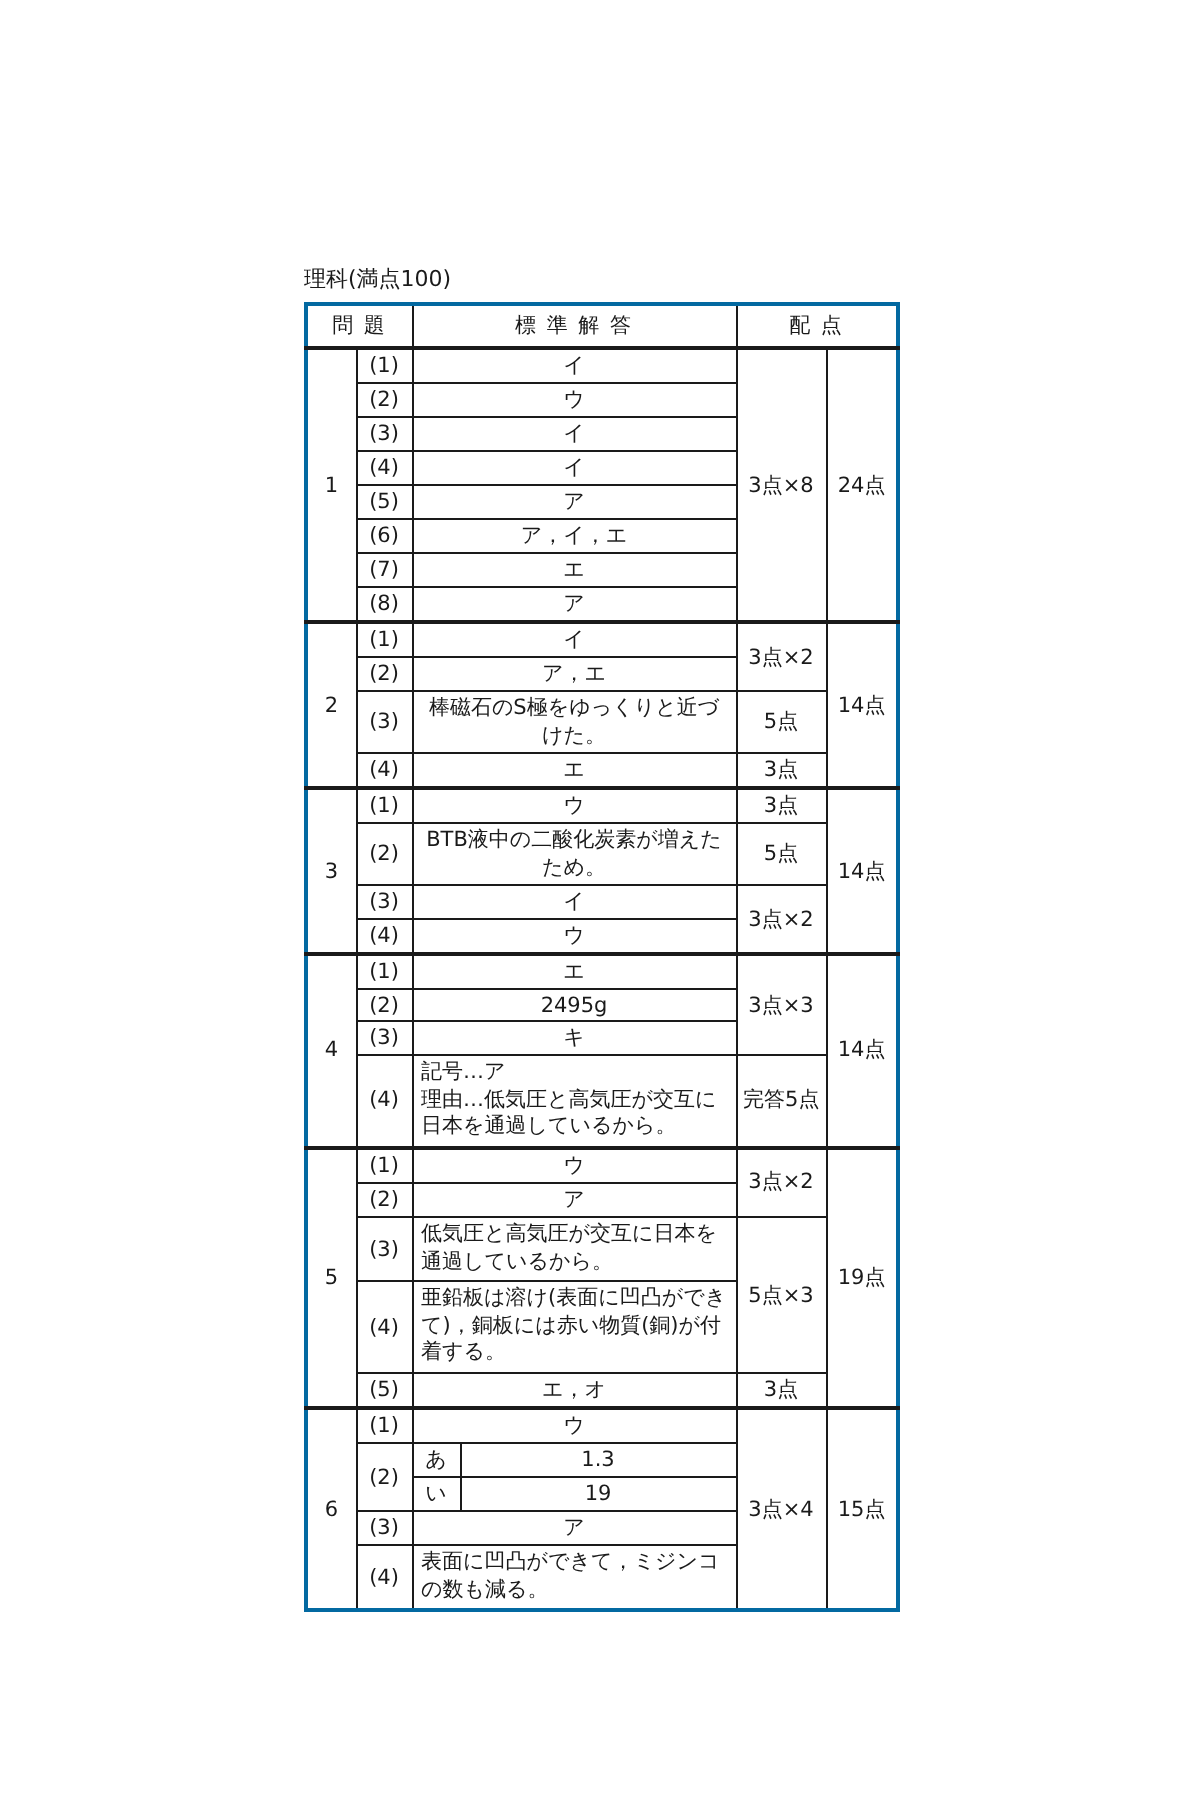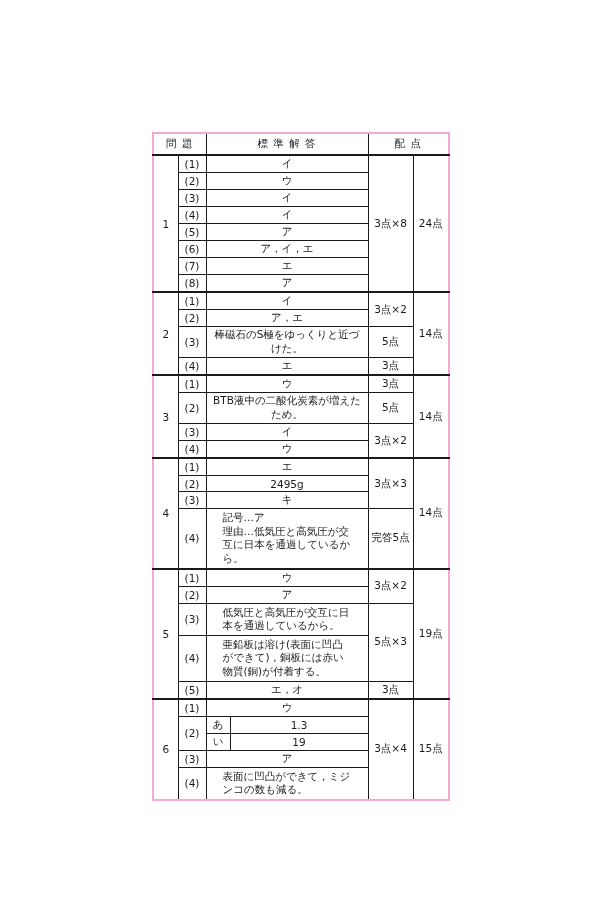--- a/index.html
+++ b/index.html
@@ -9,21 +9,21 @@
     font-family: "DejaVu Sans", "Liberation Sans", sans-serif;
     color: #1a1a1a;
     position: relative;
   }
   .sheet { position: absolute; left: 152px; top: 132px; width: 300px; }
   .title { font-size: 11px; margin: 0 0 4px 0; font-weight: normal; }
   table.answers {
     border-collapse: collapse;
     table-layout: fixed;
     width: 296px;
-    border: 2px solid #f9a8d4;
+    border: 2px solid #0369a1;
   }
   table.answers th, table.answers td {
     border: 1px solid #1a1a1a;
     font-size: 10.5px;
     padding: 1px 3px;
     text-align: center;
     vertical-align: middle;
     overflow: hidden;
     font-weight: normal;
   }
@@ -34,28 +34,29 @@
   }
   table.answers tr { height: 16px; }
   tr.section-start td { border-top: 2px solid #1a1a1a; }
   td.secno { font-size: 11px; }
   td.qno { font-size: 10px; }
   td.sub { font-size: 10px; }
   td.ans.left {
     text-align: left;
     white-space: pre-line;
     line-height: 1.3;
-    padding: 2px 16px;
+    padding: 2px 4px;
   }
   td.pts, td.total { font-size: 10.5px; white-space: nowrap; }
 </style>
 </head>
 <body>
 
 <div class="sheet">
+  <p class="title">理科(満点100)</p>
   <table class="answers">
     <colgroup>
       <col style="width:25px">
         <col style="width:28px">
         <col style="width:24px">
       <col style="width:138px">
         <col style="width:45px">
         <col style="width:36px">
     </colgroup>
     <thead>

